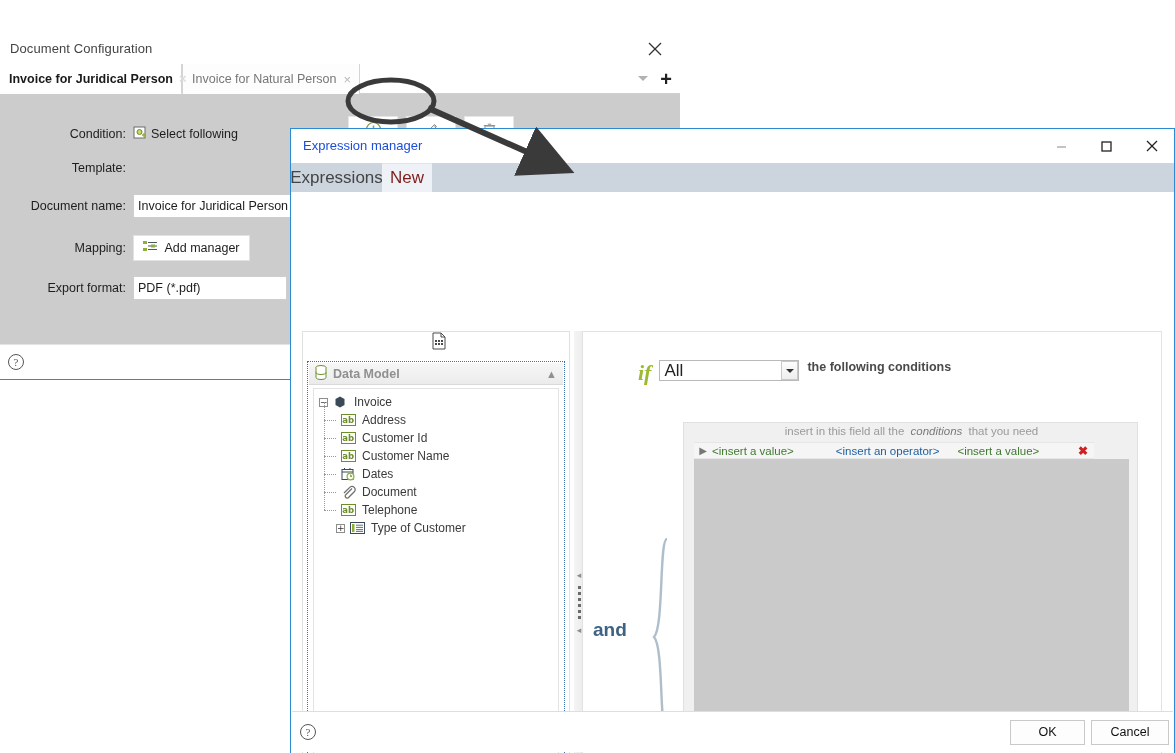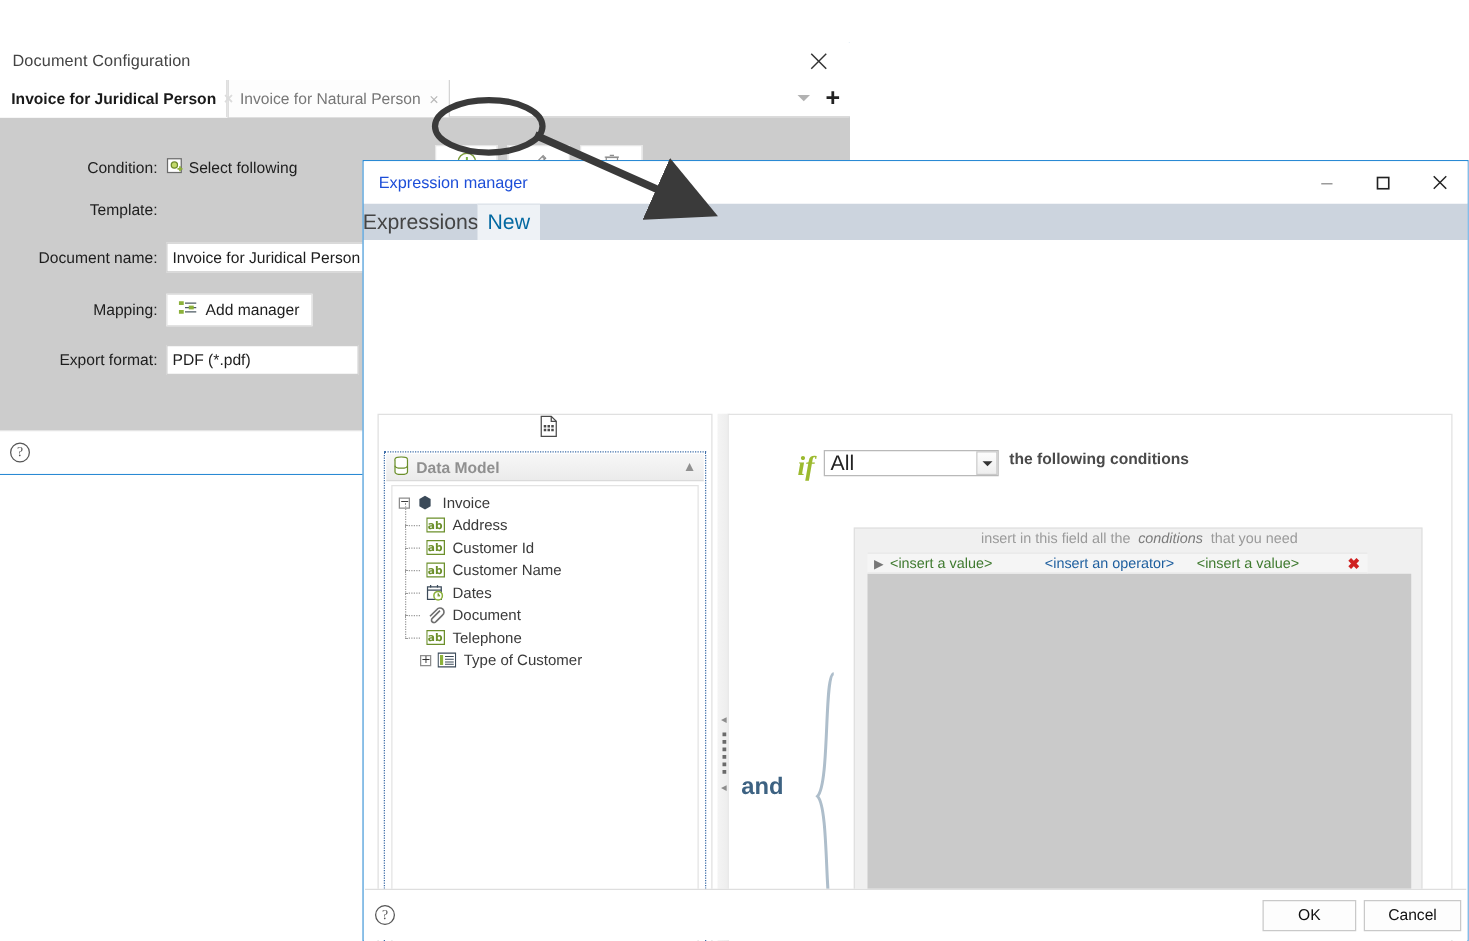--- a/index.html
+++ b/index.html
@@ -139,21 +139,21 @@
   .exwin-ribbon {
     position: absolute; left: 0; top: 34px; width: 883px; height: 29px;
     background: #ccd4de;
   }
   .rtab {
     position: absolute; top: 0; height: 29px; display: flex; align-items: center;
     justify-content: center; font-size: 17px; cursor: pointer;
   }
   .rtab.inact { left: 0; width: 91px; color: #444; }
   .rtab.act {
-    left: 91px; width: 50px; color: #0369a1; background: #eef2f6;
+    left: 91px; width: 50px; color: #7f1d1d; background: #eef2f6;
     border-top: 1px solid #dfe4ea;
   }
 
   .exwin-content {
     position: absolute; left: 0; top: 63px; width: 883px; height: 648px;
     background: #ffffff;
   }
 
   
   .leftpanel {

